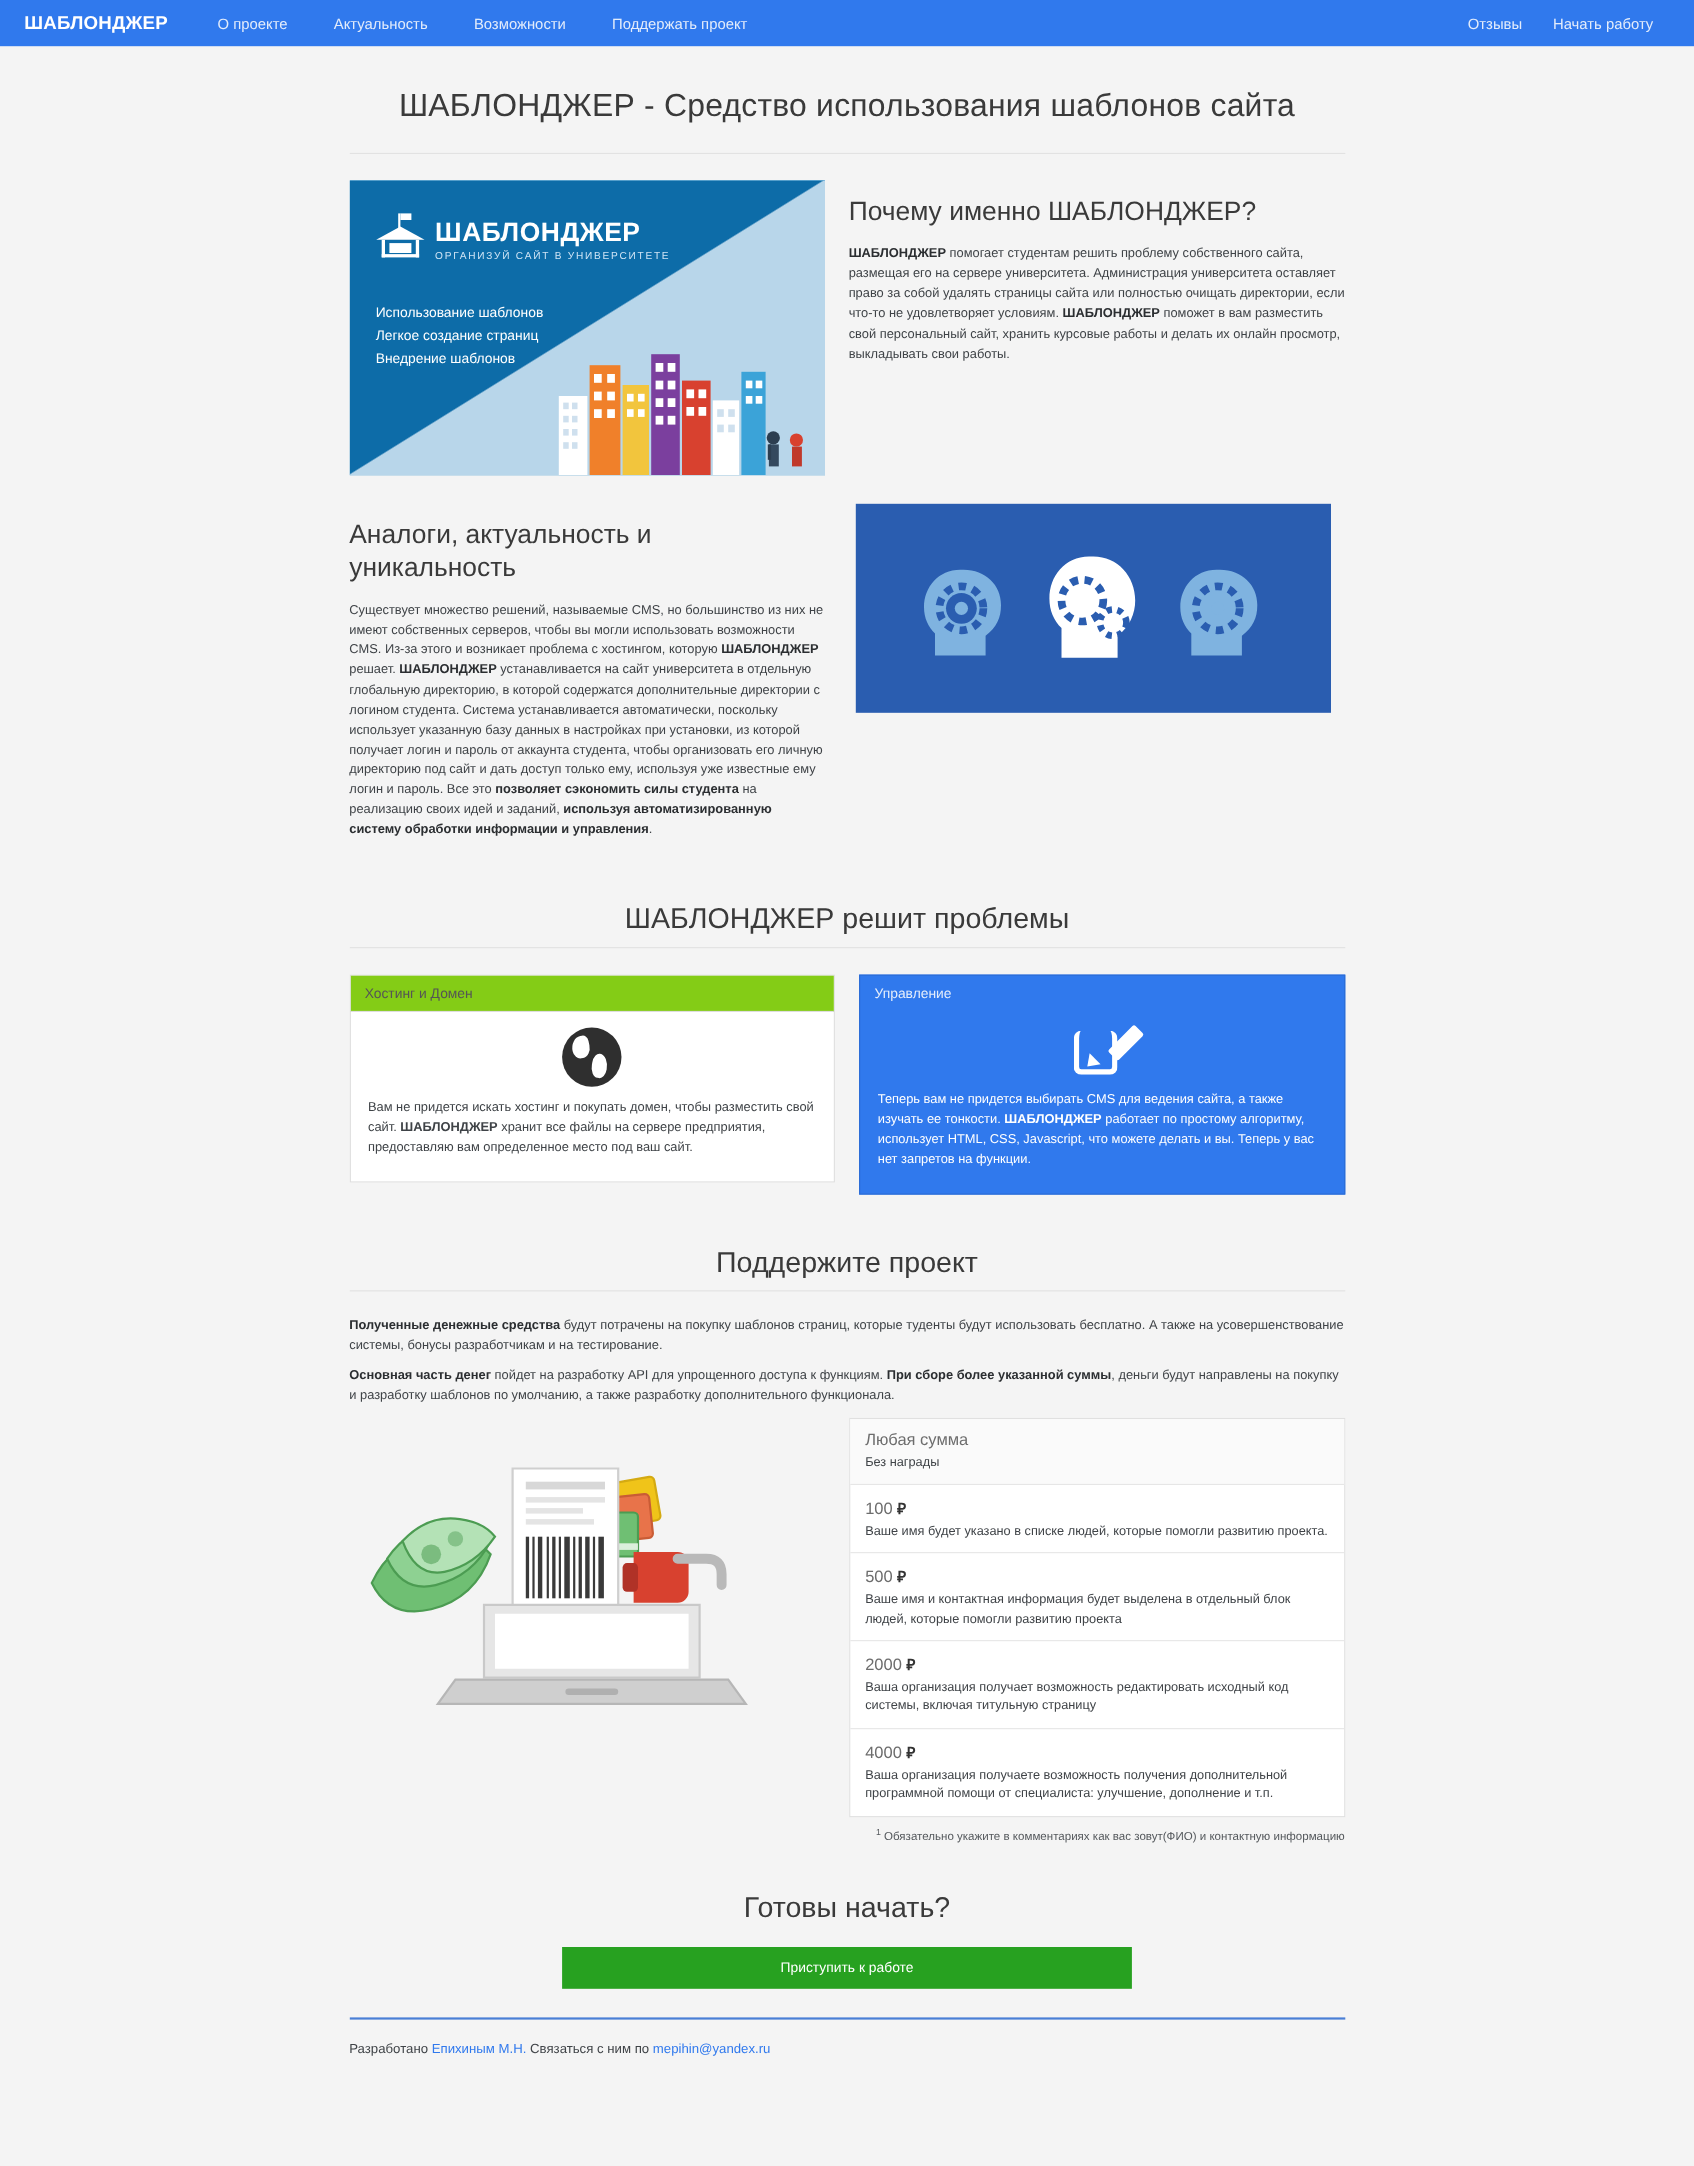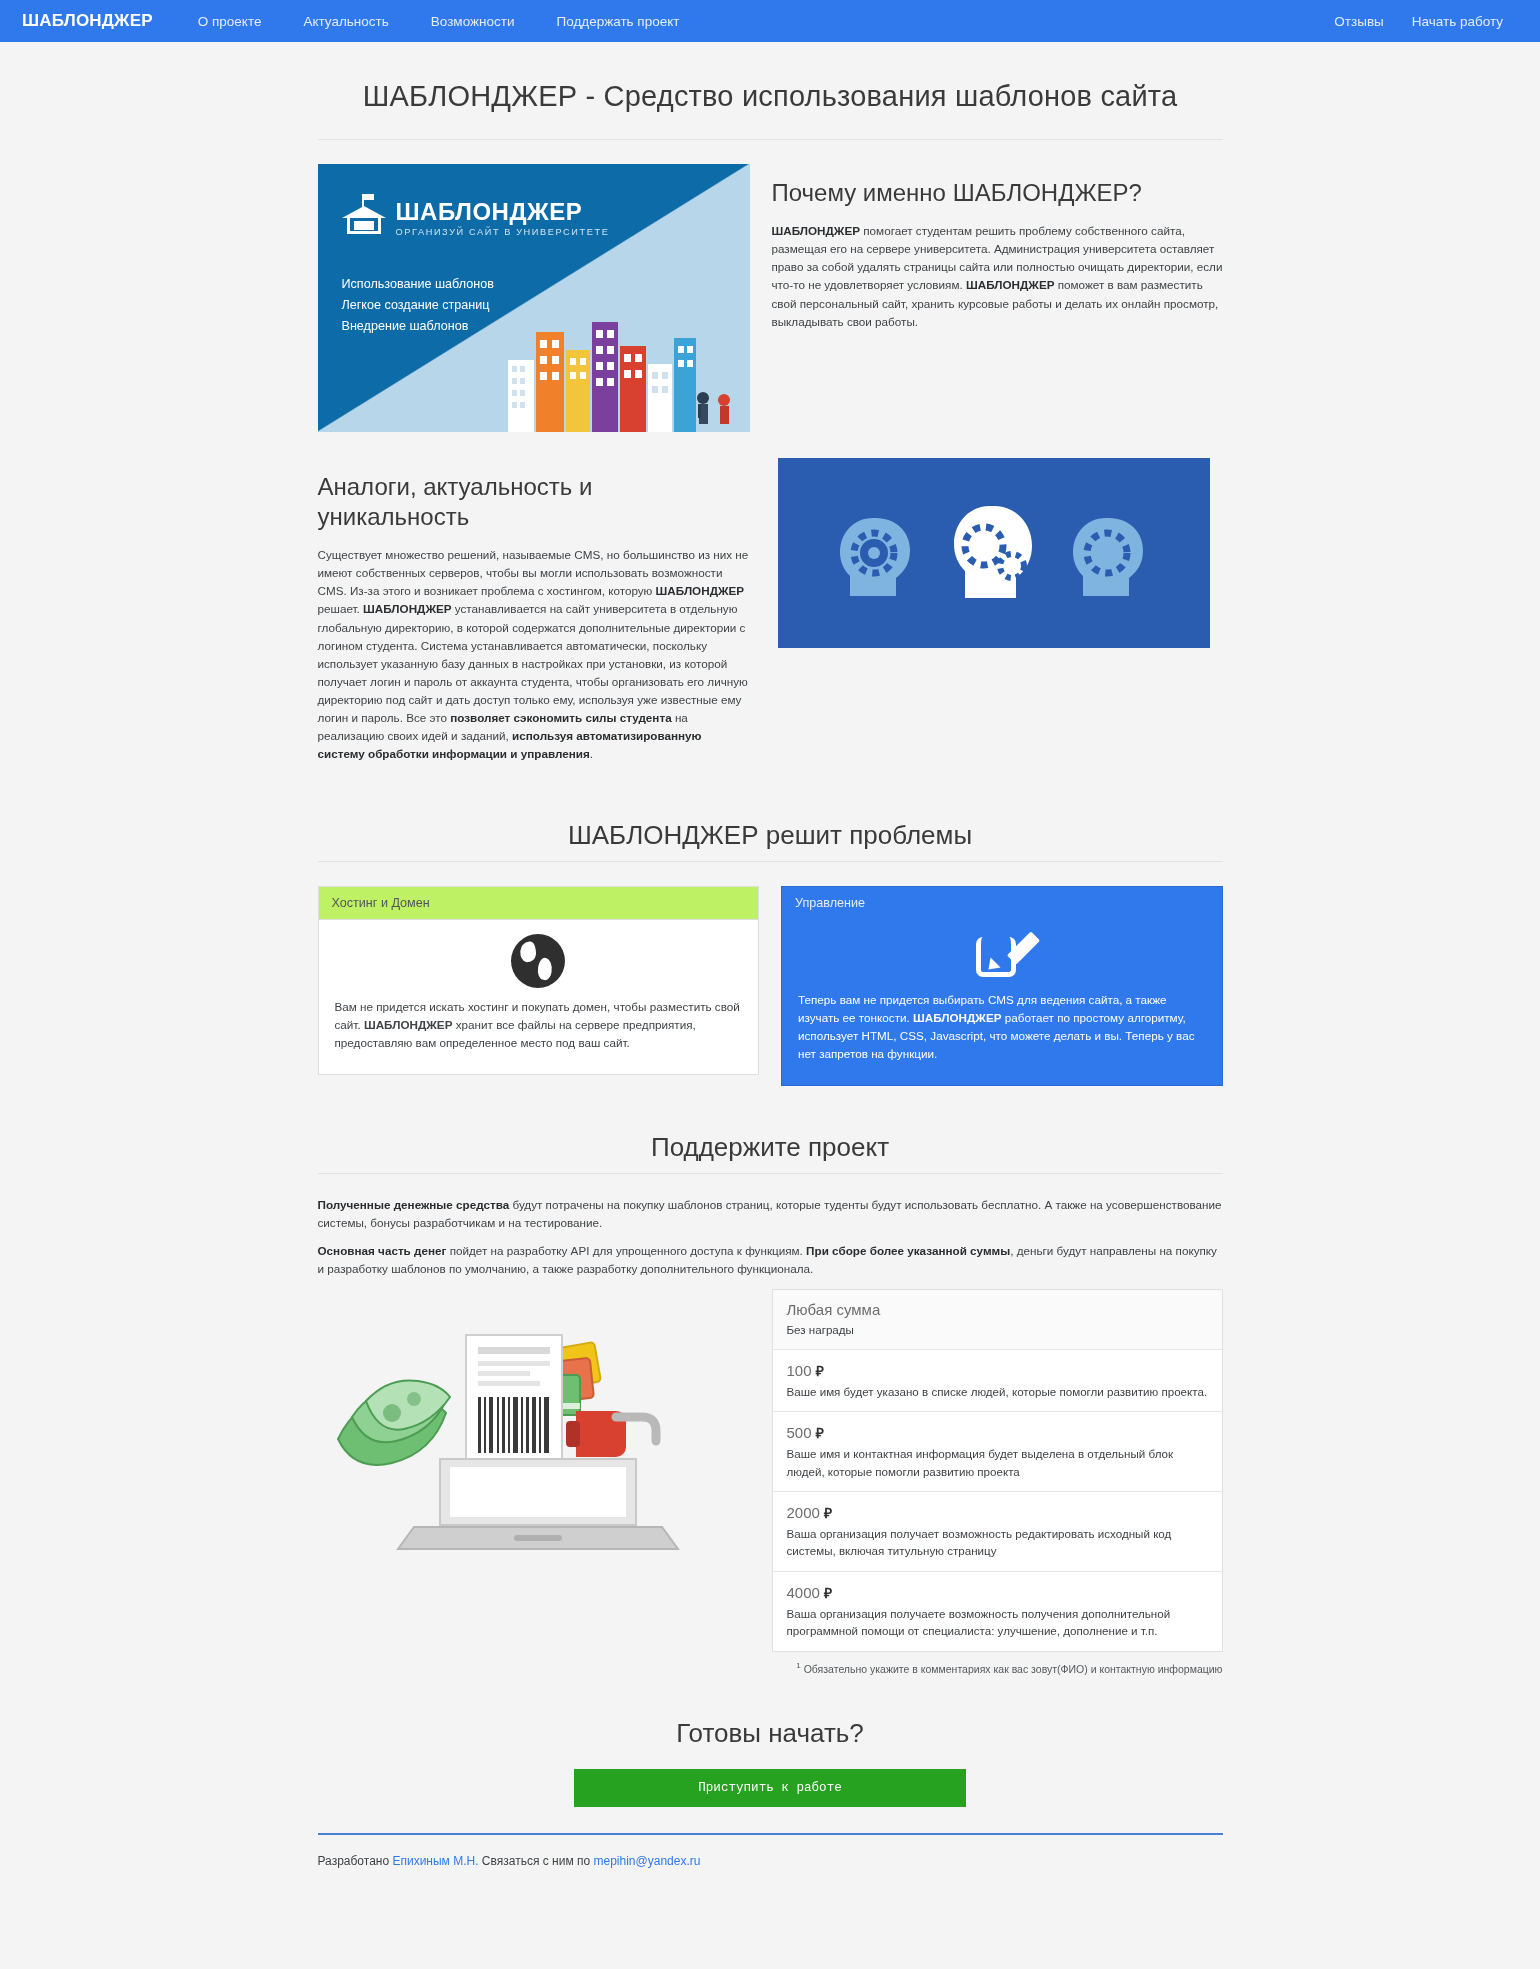--- a/index.html
+++ b/index.html
@@ -121,21 +121,21 @@
     margin:46px 0 0 0; padding-bottom:10px; border-bottom:1px solid #e2e2e2;
   }
 
   
   .cards{ display:flex; gap:22px; margin-top:24px; align-items:flex-start; }
   .card{
     flex:1; border:1px solid #dedede; background:#fff;
   }
   .card.primary{ background:#3079ed; border-color:#2a6cd4; }
   .card-head{
-    background:#bef264; border-bottom:1px solid #dedede;
+    background:#84cc16; border-bottom:1px solid #dedede;
     padding:9px 13px; font-size:12.6px; color:#555;
   }
   .card.primary .card-head{ background:transparent; border-bottom:none; color:#e4edfb; }
   .card-body{ padding:6px 16px 22px 16px; }
   .card.primary .card-body{ padding-top:0; }
   .card-icon{
     text-align:center; font-size:54px; line-height:1.1; color:#2f2f2f; margin:10px 0 8px;
   }
   .card-text{ font-size:11.7px; line-height:1.55; color:#3f4347; }
   .card.primary .card-text{ color:#fff; }
@@ -170,23 +170,23 @@
   .tier-desc{ font-size:11.6px; line-height:1.5; color:#3f4347; }
   .footnote{ font-size:10.5px; color:#55595d; margin-top:9px; text-align:right; }
   .footnote sup{ font-size:8px; }
 
   
   .cta-head{
     text-align:center; font-size:26px; font-weight:300; color:#3a3a3a;
     margin:44px 0 20px 0;
   }
   .cta-btn{
-    display:block; width:392px; margin:0 auto; background:#27a120; color:#fff;
+    display:block; width:518px; margin:0 auto; background:#27a120; color:#fff;
     text-align:center; font-size:12.6px; padding:12px 0; border:none; cursor:pointer;
-    font-family:Liberation Mono, monospace;
+    font-family:Liberation Sans, sans-serif;
   }
 
   
   .footer{
     margin-top:26px; border-top:2px solid #4a7fd6; padding-top:16px;
     font-size:12px; line-height:1.75; color:#3f4347; padding-bottom:20px;
   }
   .footer a{ color:#3079ed; text-decoration:none; cursor:pointer; }
   .footer .blk2{ margin-top:10px; }
 </style>

